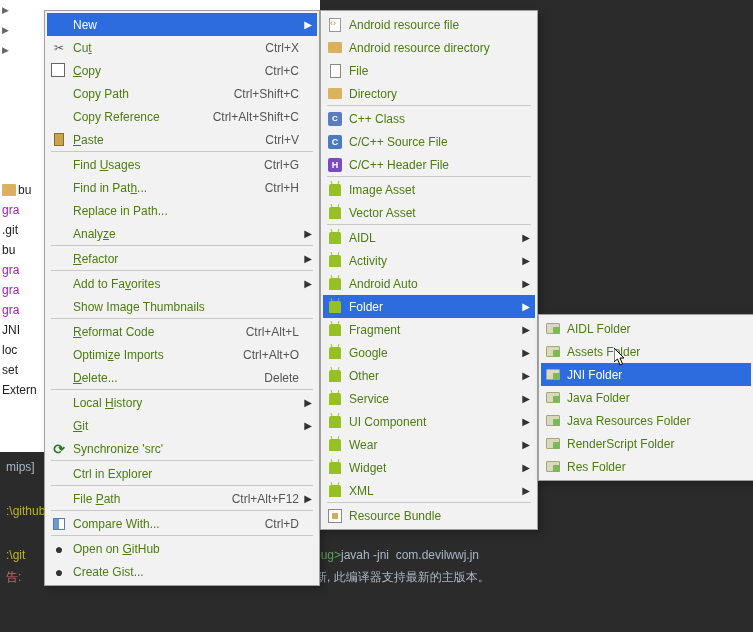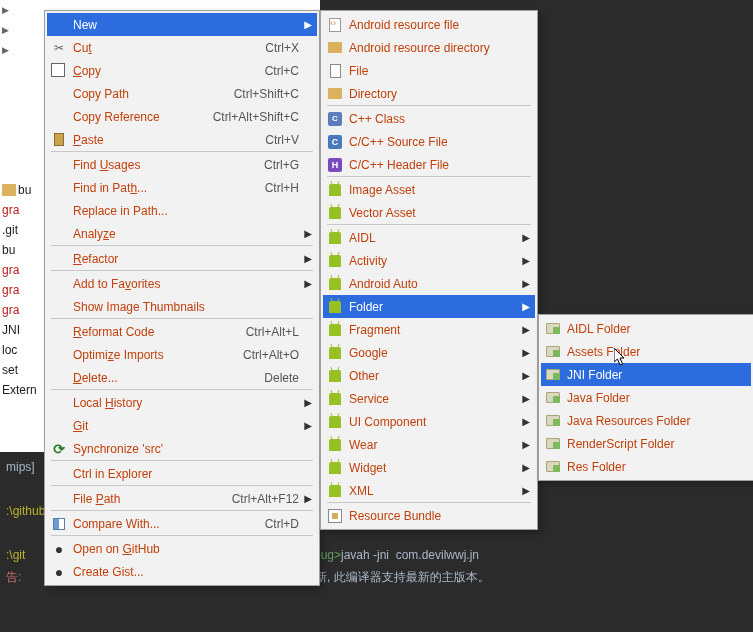--- a/index.html
+++ b/index.html
@@ -4,39 +4,39 @@
 <style>
 * { margin: 0; padding: 0; box-sizing: border-box; font-family: "Segoe UI", Tahoma, sans-serif; font-size: 12px; }
 body { background: #fff; position: relative; width: 753px; height: 632px; overflow: hidden; }
 
 
 .tree { position: absolute; left: 0; top: 0; width: 45px; height: 430px; background: #fff; }
 .tree-row { display: flex; align-items: center; height: 20px; padding-left: 2px; gap: 2px; }
 .tree-row span.tri { width: 10px; color: #666; font-size: 9px; }
 .folder-icon { width: 14px; height: 12px; background: #d9b15f; border-radius: 1px; display: inline-block; }
 .tree-label { color: #222; white-space: nowrap; text-align: right; }
-.tree-label.red { color: #b91c1c; }
+.tree-label.red { color: #a21caf; }
 
 
 .editor { position: absolute; left: 320px; top: 0; right: 0; height: 430px; background: #2b2b2b; padding: 6px 10px; font-family: Consolas, monospace; font-size: 13px; line-height: 22px; color: #a9b7c6; white-space: pre; overflow: hidden; }
 .kw-orange { color: #cc7832; }
 .kw-yellow { color: #ffc66d; }
 .paren { color: #a9b7c6; }
 
 
 .terminal { position: absolute; left: 0; bottom: 0; right: 0; height: 180px; background: #2b2b2b; color: #a9b7c6; font-family: Consolas, monospace; font-size: 13px; padding: 4px 6px; line-height: 22px; white-space: pre; overflow: hidden; }
 .term-green { color: #5f9e5f; }
 .term-yellow { color: #bbb529; }
 
 
 .menu { position: absolute; background: #f2f2f2; border: 1px solid #a0a0a0; box-shadow: 3px 3px 6px rgba(0,0,0,.25); padding: 2px; }
 .menu-item { display: flex; align-items: center; height: 23px; padding: 0 18px 0 4px; gap: 6px; cursor: default; position: relative; }
 .menu-item.sep-after::after { content: ""; position: absolute; left: 4px; right: 4px; bottom: -1px; height: 1px; background: #c8c8c8; }
 .menu-item .icon-slot { width: 16px; height: 16px; display: flex; align-items: center; justify-content: center; flex-shrink: 0; }
-.menu-item .lbl { flex: 1; white-space: nowrap; color: #c2410c; }
+.menu-item .lbl { flex: 1; white-space: nowrap; color: #4d7c0f; }
 .menu-item .shortcut { color: #555; margin-left: 20px; white-space: nowrap; }
 .menu-item .arrow { position: absolute; right: 5px; top: 6px; font-size: 10px; color: #333; }
 .menu-item.highlight { background: #2d6cdf; }
 .menu-item.highlight .lbl, .menu-item.highlight .shortcut, .menu-item.highlight .arrow { color: #fff; }
 .menu.sub2 .menu-item { padding-right: 24px; }
 
 
 .i-scissors::before { content: "✂"; color: #555; font-size: 12px; }
 .i-copy { width: 12px; height: 12px; border: 1px solid #666; background: #fff; position: relative; }
 .i-copy::after { content: ""; position: absolute; width: 12px; height: 12px; border: 1px solid #666; background: #fff; left: -3px; top: -3px; }

